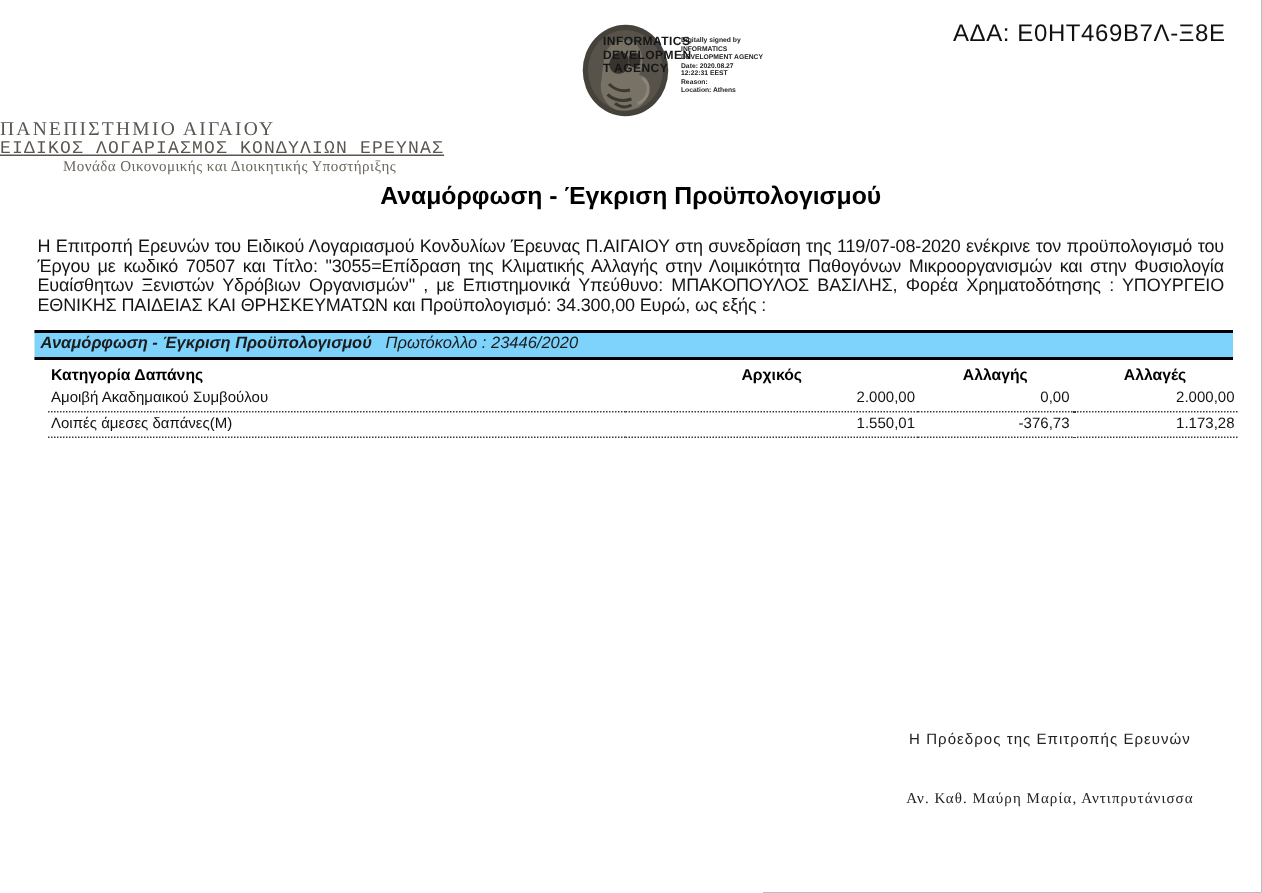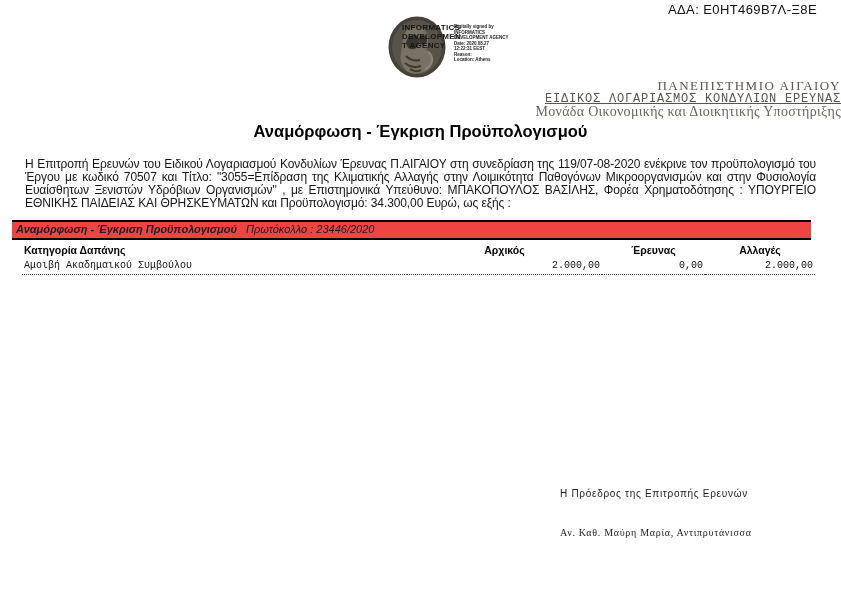--- a/index.html
+++ b/index.html
@@ -7,81 +7,81 @@
     position:relative;
     width:841px;height:595px;
     background:#ffffff;
     font-family:"Liberation Sans", sans-serif;
     color:#1c1c1c;
     overflow:hidden;
     margin:0 auto;
   }
   
   .ada{
-    position:absolute;top:2px;right:24px;
-    font-size:13px;letter-spacing:0.4px;color:#111;
+    position:absolute;top:14px;right:24px;
+    font-size:16px;letter-spacing:0.4px;color:#111;
   }
   
   .logo-wrap{position:absolute;left:388px;top:16px;width:200px;height:64px;}
   .seal{position:absolute;left:0;top:0;}
   .stamp-bold{
     position:absolute;left:14px;top:7px;
     font-size:8px;line-height:9px;font-weight:bold;color:#161616;
     letter-spacing:0.3px;white-space:nowrap;
   }
   .stamp-tiny{
     position:absolute;left:66px;top:8px;width:62px;
     font-size:4.5px;line-height:5.5px;font-weight:bold;color:#222;
   }
   .uni-block{
-    position:absolute;left:0;top:78px;width:841px;text-align:right;
+    position:absolute;left:0;top:78px;width:841px;text-align:left;
     font-family:"Liberation Serif", serif;color:#5a564f;
   }
   .uni-name{font-size:13px;letter-spacing:1.5px;line-height:15px;}
   .uni-dept{font-size:12px;letter-spacing:0.8px;line-height:13px;text-decoration:underline;font-family:Liberation Mono, monospace;}
-  .uni-unit{font-size:14px;letter-spacing:0.3px;line-height:12px;color:#6b675f;}
+  .uni-unit{font-size:10px;letter-spacing:0.3px;line-height:12px;color:#6b675f;padding-left:42px;}
   
   .doc-title{
     position:absolute;left:0;top:122px;width:841px;text-align:center;
     font-size:16.5px;font-weight:bold;color:#000;
   }
   
   .intro{
     position:absolute;left:25px;top:158px;width:791px;
     font-size:12px;line-height:13px;text-align:justify;
     letter-spacing:-0.1px;color:#151515;
   }
   
   .proto-bar{
-    position:absolute;left:12px;top:220px;width:791px;height:15px;
-    background:#ef4444;border-top:2px solid #000;border-bottom:2px solid #000;
+    position:absolute;left:23px;top:220px;width:791px;height:15px;
+    background:#7dd3fc;border-top:2px solid #000;border-bottom:2px solid #000;
     padding:1px 4px 0 4px;
     font-size:11px;white-space:nowrap;
   }
   .proto-bar .bar-title{font-weight:bold;font-style:italic;}
   .proto-bar .bar-proto{font-style:italic;margin-left:6px;}
   
   .budget{
-    position:absolute;left:22px;top:243px;width:793px;
+    position:absolute;left:32px;top:243px;width:793px;
     border-collapse:collapse;table-layout:fixed;
   }
   .budget th{
     font-size:10.5px;font-weight:bold;text-align:center;
     padding:1px 2px 2px 2px;color:#000;
   }
   .budget th.cat{text-align:left;}
   .budget td{
     font-size:10px;text-align:right;
     padding:2px 2px 3px 2px;
-    border-bottom:1px dotted #3c3c3c;color:#111;font-family:Liberation Mono, monospace;
+    border-bottom:1px dotted #3c3c3c;color:#111;
   }
   .budget td.cat{text-align:left;}
   
   .sig{
-    position:absolute;left:560px;top:488px;width:280px;text-align:left;
+    position:absolute;left:560px;top:488px;width:280px;text-align:center;
     font-size:10px;letter-spacing:0.7px;color:#222;
   }
   .sig .sig-name{margin-top:28px;font-family:Liberation Serif, serif;}
 </style>
 </head>
 <body>
 
 <div class="page">
 
   <div class="ada">ΑΔΑ: Ε0ΗΤ469Β7Λ-Ξ8Ε</div>
@@ -131,30 +131,36 @@
     <colgroup>
       <col style="width:385px">
         <col style="width:195px">
         <col style="width:103px">
         <col style="width:110px">
     </colgroup>
     <thead>
       <tr>
         <th class="cat">Κατηγορία Δαπάνης</th>
         <th>Αρχικός</th>
-        <th>Έρευνας</th>
+        <th>Αλλαγής</th>
         <th>Αλλαγές</th>
       </tr>
     </thead>
     <tbody>
       <tr>
         <td class="cat">Αμοιβή Ακαδημαικού Συμβούλου</td>
         <td>2.000,00</td>
         <td>0,00</td>
         <td>2.000,00</td>
+      </tr>
+      <tr>
+        <td class="cat">Λοιπές άμεσες δαπάνες(Μ)</td>
+        <td>1.550,01</td>
+        <td>-376,73</td>
+        <td>1.173,28</td>
       </tr>
     </tbody>
   </table>
 
   <div class="sig">
     <div class="sig-role">Η Πρόεδρος της Επιτροπής Ερευνών</div>
     <div class="sig-name">Αν. Καθ. Μαύρη Μαρία, Αντιπρυτάνισσα</div>
   </div>
 
 </div>

